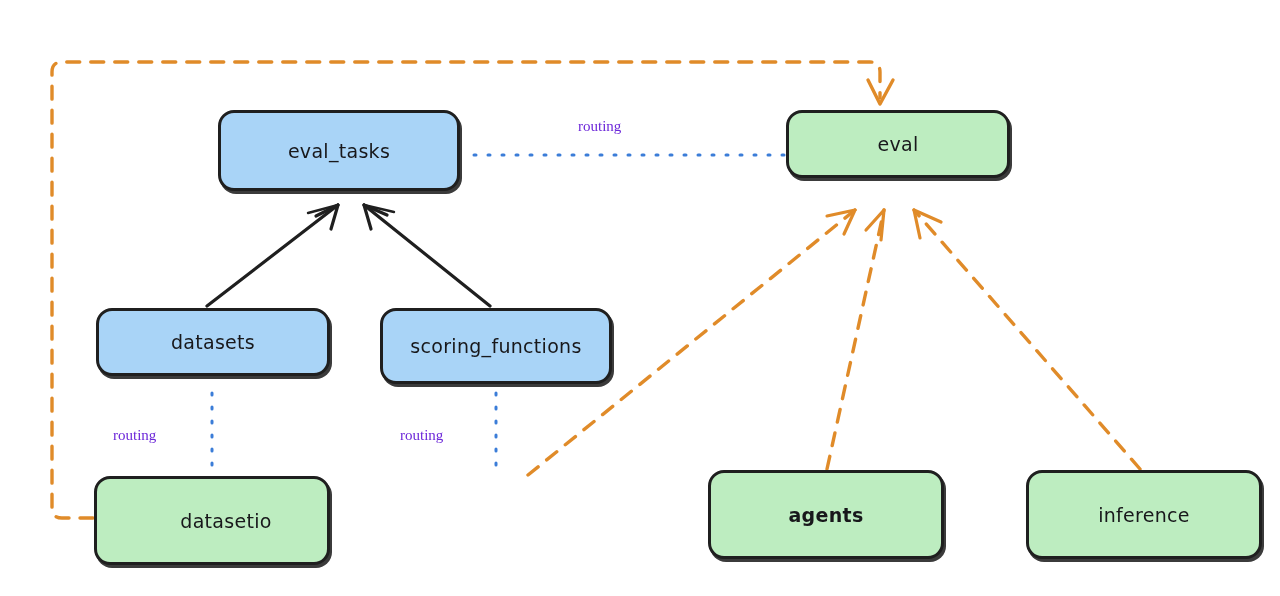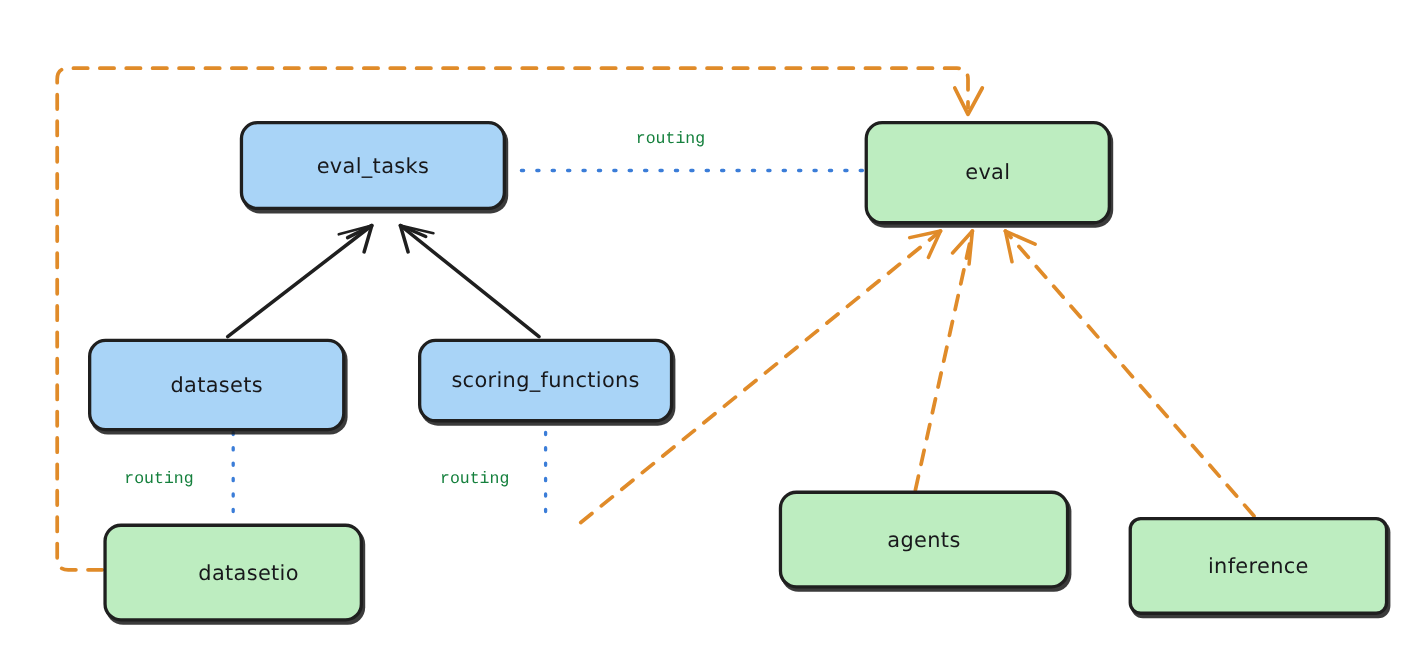--- a/index.html
+++ b/index.html
@@ -39,23 +39,23 @@
   .node-label {
     font-family: "DejaVu Sans", sans-serif;
     font-size: 19px;
     color: #18181b;
     letter-spacing: 0.3px;
     white-space: nowrap;
     user-select: none;
   }
   .edge-label {
     position: absolute;
-    font-family: Liberation Mono, monospace;
+    font-family: Liberation Serif, serif;
     font-size: 15px;
-    color: #15803d;
+    color: #6d28d9;
     white-space: nowrap;
     user-select: none;
   }
 </style>
 </head>
 <body>
 
 <div id="canvas">
 
   <svg id="edges" viewBox="0 0 1280 596" xmlns="http://www.w3.org/2000/svg">
@@ -100,42 +100,42 @@
     <g>
       <path d="M 1140 469 L 914 210" fill="none" stroke="#e08b29" stroke-width="3.4" stroke-linecap="round" stroke-dasharray="13 11"></path>
       <path d="M 914 210 L 920 238 M 914 210 L 941 222" fill="none" stroke="#e08b29" stroke-width="3.2" stroke-linecap="round"></path>
     </g>
   </svg>
 
   <div class="node blue" style="left:218px; top:110px; width:242px; height:81px;justify-content:center;">
     <span class="node-label">eval_tasks</span>
   </div>
 
-  <div class="node green" style="left:786px; top:110px; width:224px; height:94px;">
+  <div class="node green" style="left:786px; top:110px; width:224px; height:68px;">
     <span class="node-label">eval</span>
   </div>
 
-  <div class="node blue" style="left:80px; top:308px; width:234px; height:84px;">
+  <div class="node blue" style="left:96px; top:308px; width:234px; height:68px;">
     <span class="node-label">datasets</span>
   </div>
 
   <div class="node blue" style="left:380px; top:308px; width:232px; height:76px;">
     <span class="node-label">scoring_functions</span>
   </div>
 
   <div class="node green" style="left:94px; top:476px; width:236px; height:89px;padding-left:28px;">
     <span class="node-label">datasetio</span>
   </div>
 
 
-  <div class="node green" style="left:708px; top:446px; width:264px; height:89px;">
+  <div class="node green" style="left:708px; top:470px; width:236px; height:89px;font-weight:bold;">
     <span class="node-label">agents</span>
   </div>
 
-  <div class="node green" style="left:1026px; top:470px; width:236px; height:89px;border-radius:11px;">
+  <div class="node green" style="left:1026px; top:470px; width:236px; height:89px;">
     <span class="node-label">inference</span>
   </div>
 
   <div class="edge-label" style="left:578px; top:118px;">routing</div>
 
   <div class="edge-label" style="left:113px; top:427px;">routing</div>
 
   <div class="edge-label" style="left:400px; top:427px;">routing</div>
 
 </div>

